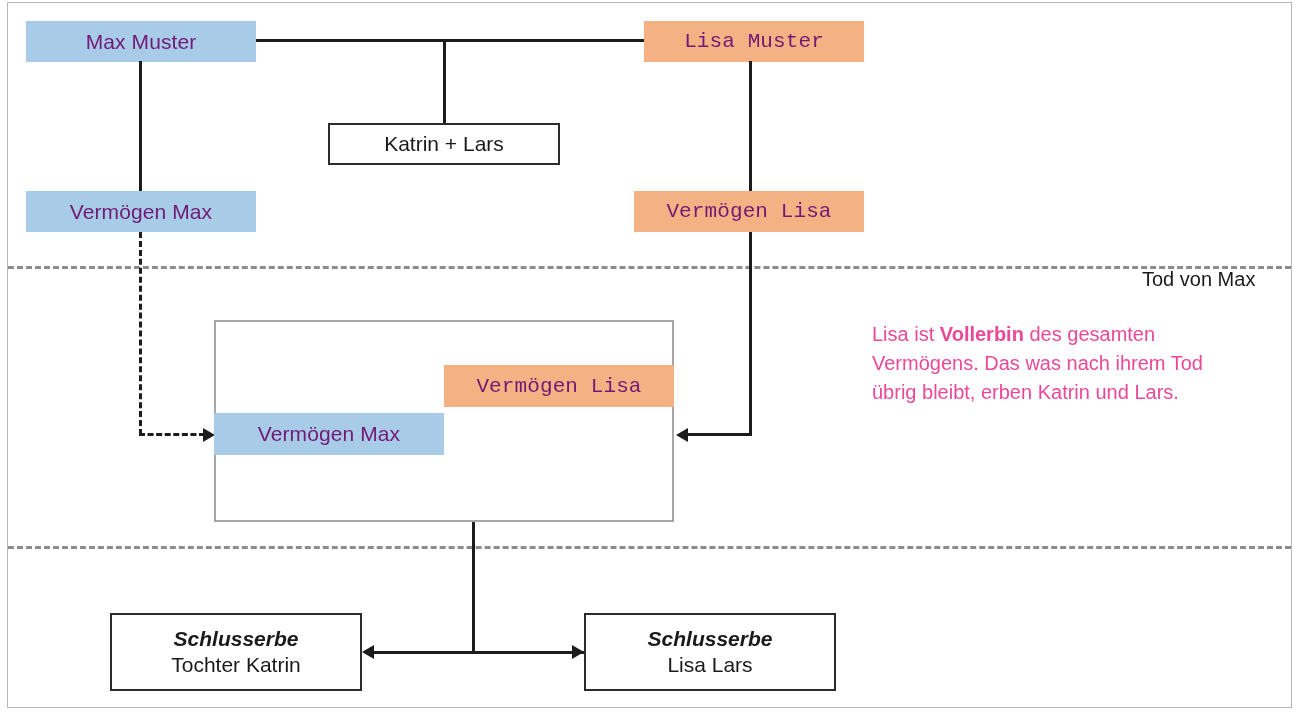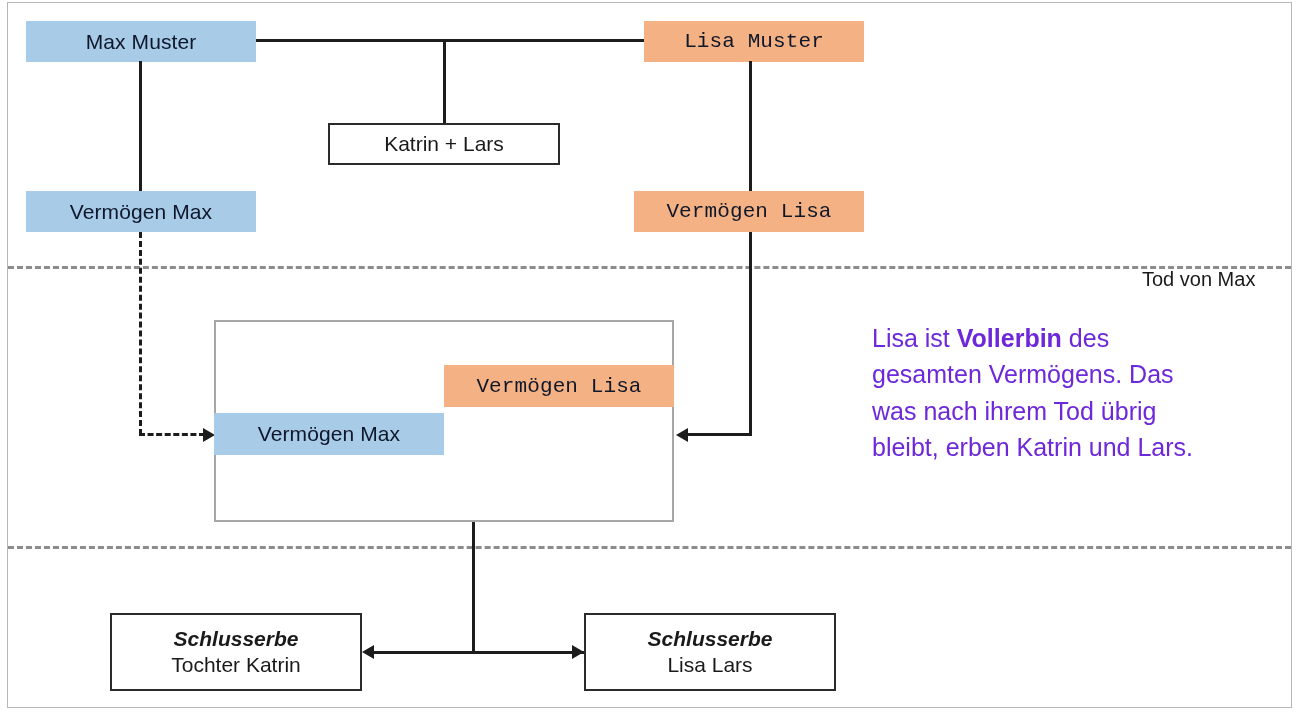--- a/index.html
+++ b/index.html
@@ -28,21 +28,21 @@
     box-sizing: border-box;
   }
   
   .block {
     position: absolute;
     box-sizing: border-box;
     display: flex;
     align-items: center;
     justify-content: center;
     font-size: 21px;
-    color: #0f172a;
+    color: #701a75;
     letter-spacing: .1px;
     white-space: nowrap;
   }
   .block.blue  { background: #a8cbe8; }
   .block.orange{ background: #f4b183; font-family: Liberation Mono, monospace; }
 
   
   .obox {
     position: absolute;
     box-sizing: border-box;
@@ -112,23 +112,23 @@
     width: 0; height: 0;
     border-top: 7px solid transparent;
     border-bottom: 7px solid transparent;
   }
   .arrow-right { border-left: 12px solid #1c1c1c; }
   .arrow-left  { border-right: 12px solid #1c1c1c; }
 
   
   .note {
     position: absolute;
-    font-size: 25px;
+    font-size: 20px;
     line-height: 1.45;
-    color: #6d28d9;
+    color: #ec4899;
     width: 350px;
   }
   .note b { font-weight: bold; }
 </style>
 </head>
 <body>
 
 <div id="canvas">
 
   <div class="outer-frame"></div>

